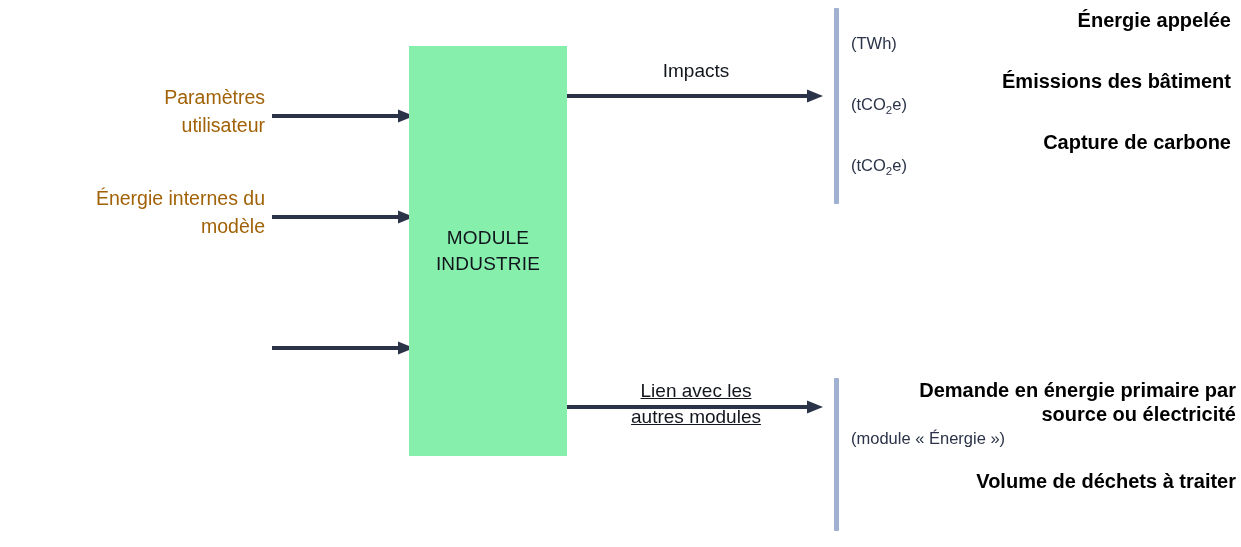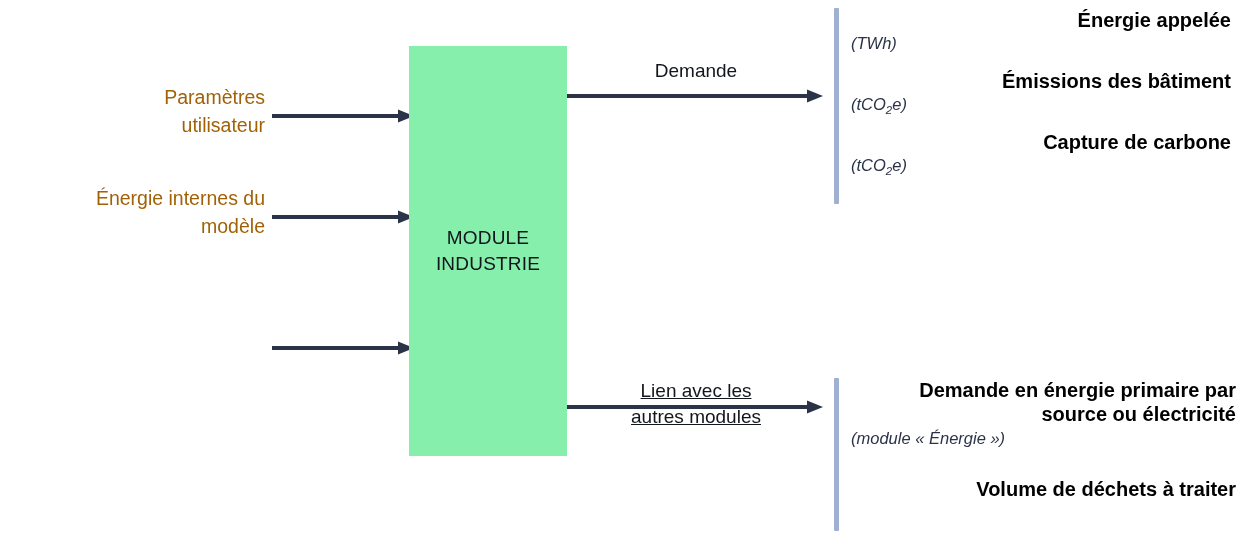--- a/index.html
+++ b/index.html
@@ -77,21 +77,20 @@
   .out-title {
     color: #000000;
     font-weight: bold;
     font-size: 20px;
     line-height: 1.22;
     white-space: pre-line;
     text-align: right;
   }
   .out-sub {
     color: #2b3348;
-    font-style: italic;
     font-size: 16.5px;
     line-height: 1.3;
     margin-top: 1px;
   }
   .out-sub sub {
     font-size: 11.5px;
     line-height: 0;
   }
 </style>
 </head>
@@ -125,21 +124,21 @@
       <line x1="0" y1="7" x2="128" y2="7" stroke="#2b3348" stroke-width="4"></line>
       <polygon points="126,0.5 142,7 126,13.5" fill="#2b3348"></polygon>
     </svg>
   </div>
 
   <div class="abs" id="module-box">
     <div class="module-label">MODULE
 INDUSTRIE</div>
   </div>
 
-  <div class="abs arrow-label" style="left:572px; top:58px; width:248px;">Demande</div>
+  <div class="abs arrow-label" style="left:572px; top:58px; width:248px;">Impacts</div>
 
   <div class="abs arrow" style="left:567px; top:89px; width:256px;">
     <svg width="256" height="14" viewBox="0 0 256 14">
       <line x1="0" y1="7" x2="242" y2="7" stroke="#2b3348" stroke-width="4"></line>
       <polygon points="240,0.5 256,7 240,13.5" fill="#2b3348"></polygon>
     </svg>
   </div>
 
   <div class="abs arrow-label" style="left:572px; top:378px; width:248px;text-decoration:underline;">Lien avec les
 autres modules</div>
@@ -174,18 +173,18 @@
   <div class="abs accent-bar" style="left:834px; top:378px; height:153px;"></div>
 
   <div class="abs out-group" style="left:851px; top:378px; width:385px;">
 
     <div class="out-item">
       <div class="out-title">Demande en énergie primaire par
 source ou électricité</div>
       <div class="out-sub"><span>(module «  Énergie »)</span><sub></sub><span></span></div>
     </div>
 
-    <div class="out-item" style="margin-top:28px;">
+    <div class="out-item" style="margin-top:20px;">
       <div class="out-title">Volume de déchets à traiter</div>
     </div>
   </div>
 
 </div>
 
 </body></html>

